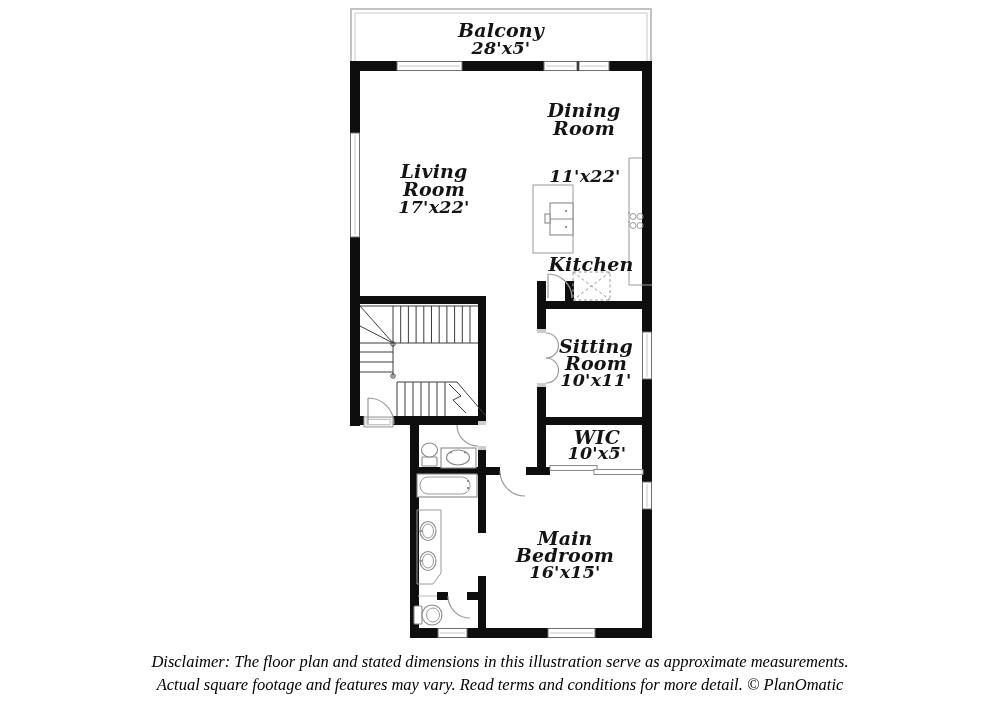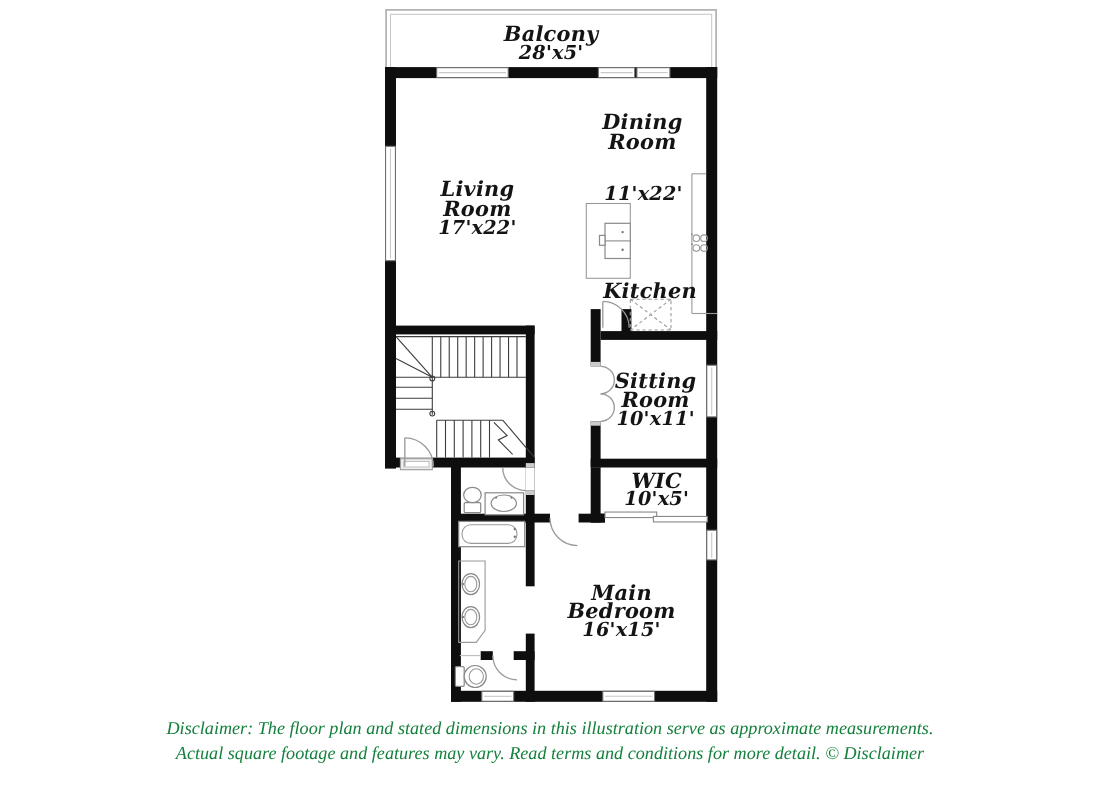--- a/index.html
+++ b/index.html
@@ -16,21 +16,21 @@
   .winline{stroke:#c8c8c8;stroke-width:1;}
   .fix{fill:#ffffff;stroke:#8a8a8a;stroke-width:1.1;}
   .fixthin{fill:none;stroke:#9a9a9a;stroke-width:1;}
   .door{fill:none;stroke:#9a9a9a;stroke-width:1.2;}
   .stair{stroke:#3c3c3c;stroke-width:1;fill:none;}
   .dash{fill:none;stroke:#9a9a9a;stroke-width:1;stroke-dasharray:3 2.5;}
   .balc{fill:none;stroke:#b3b3b3;stroke-width:1.6;}
   .balc2{fill:none;stroke:#c9c9c9;stroke-width:1;}
   .jamb{fill:#cccccc;}
   #disclaimer{position:absolute;left:0;top:650px;width:1000px;text-align:center;
-              font-size:16.5px;line-height:23px;color:#15803d;}
+              font-size:16.5px;line-height:23px;color:#000000;}
 </style>
 </head>
 <body>
 
 <div id="page">
 
 <svg id="plan-svg" width="1000" height="727" viewBox="0 0 1000 727">
 
   <g>
     <rect class="balc" x="351" y="9" width="300" height="56"></rect>
@@ -253,16 +253,16 @@
     <text class="room-dim" x="597" y="459">10'x5'</text>
 
     <text class="room-name" x="565" y="545">Main</text>
     <text class="room-name" x="565" y="562">Bedroom</text>
     <text class="room-dim" x="565" y="578">16'x15'</text>
   </g>
 </svg>
 
 <div id="disclaimer">
   <div>Disclaimer: The floor plan and stated dimensions in this illustration serve as approximate measurements.</div>
-  <div>Actual square footage and features may vary. Read terms and conditions for more detail. © Disclaimer</div>
+  <div>Actual square footage and features may vary. Read terms and conditions for more detail. © PlanOmatic</div>
 </div>
 
 </div>
 
 </body></html>

